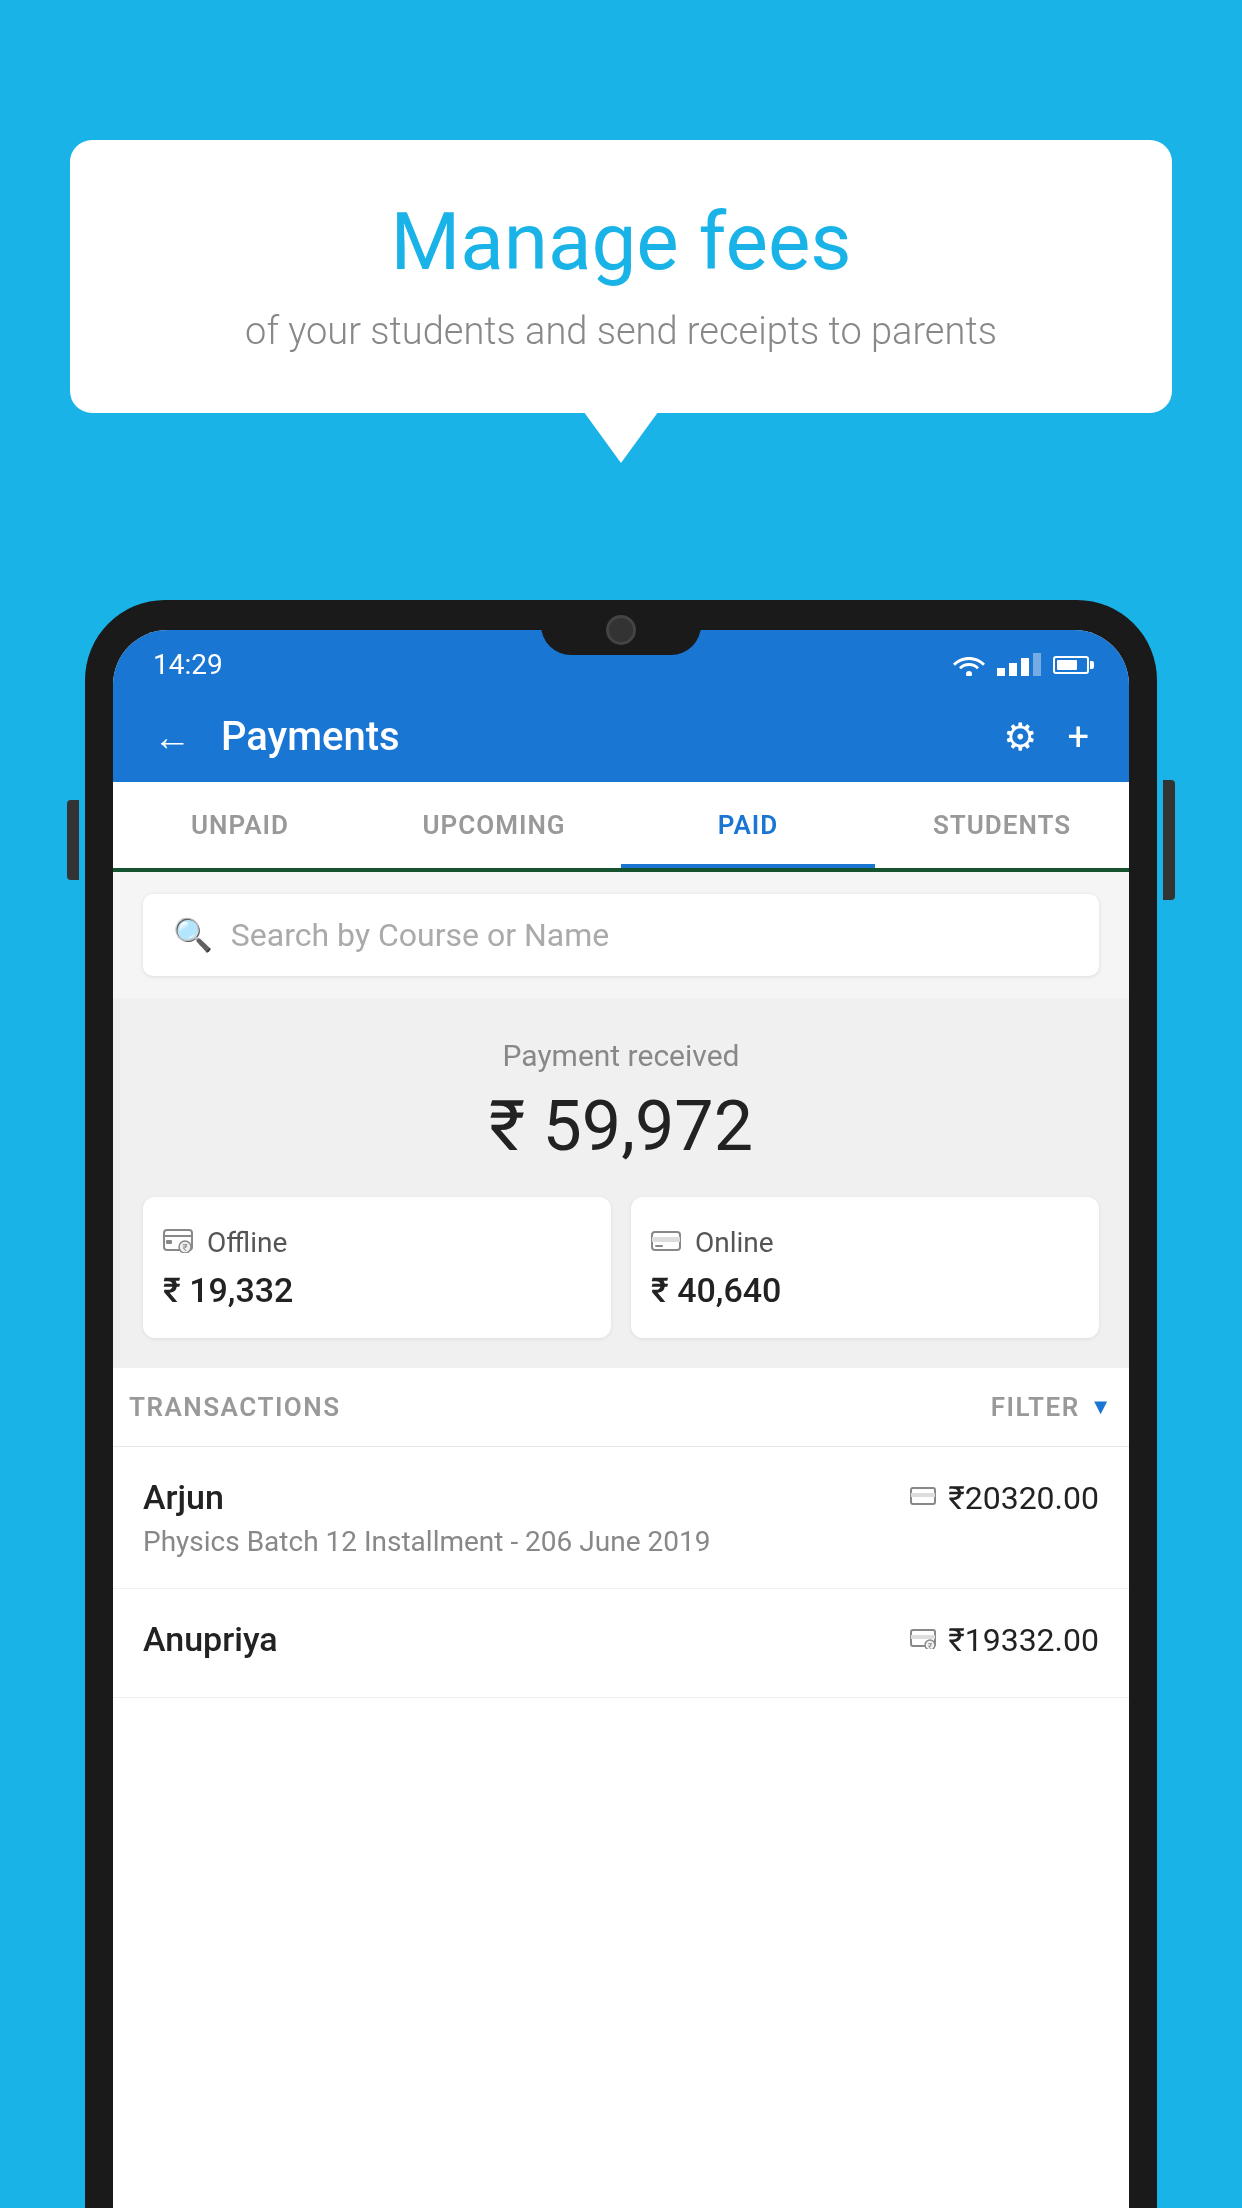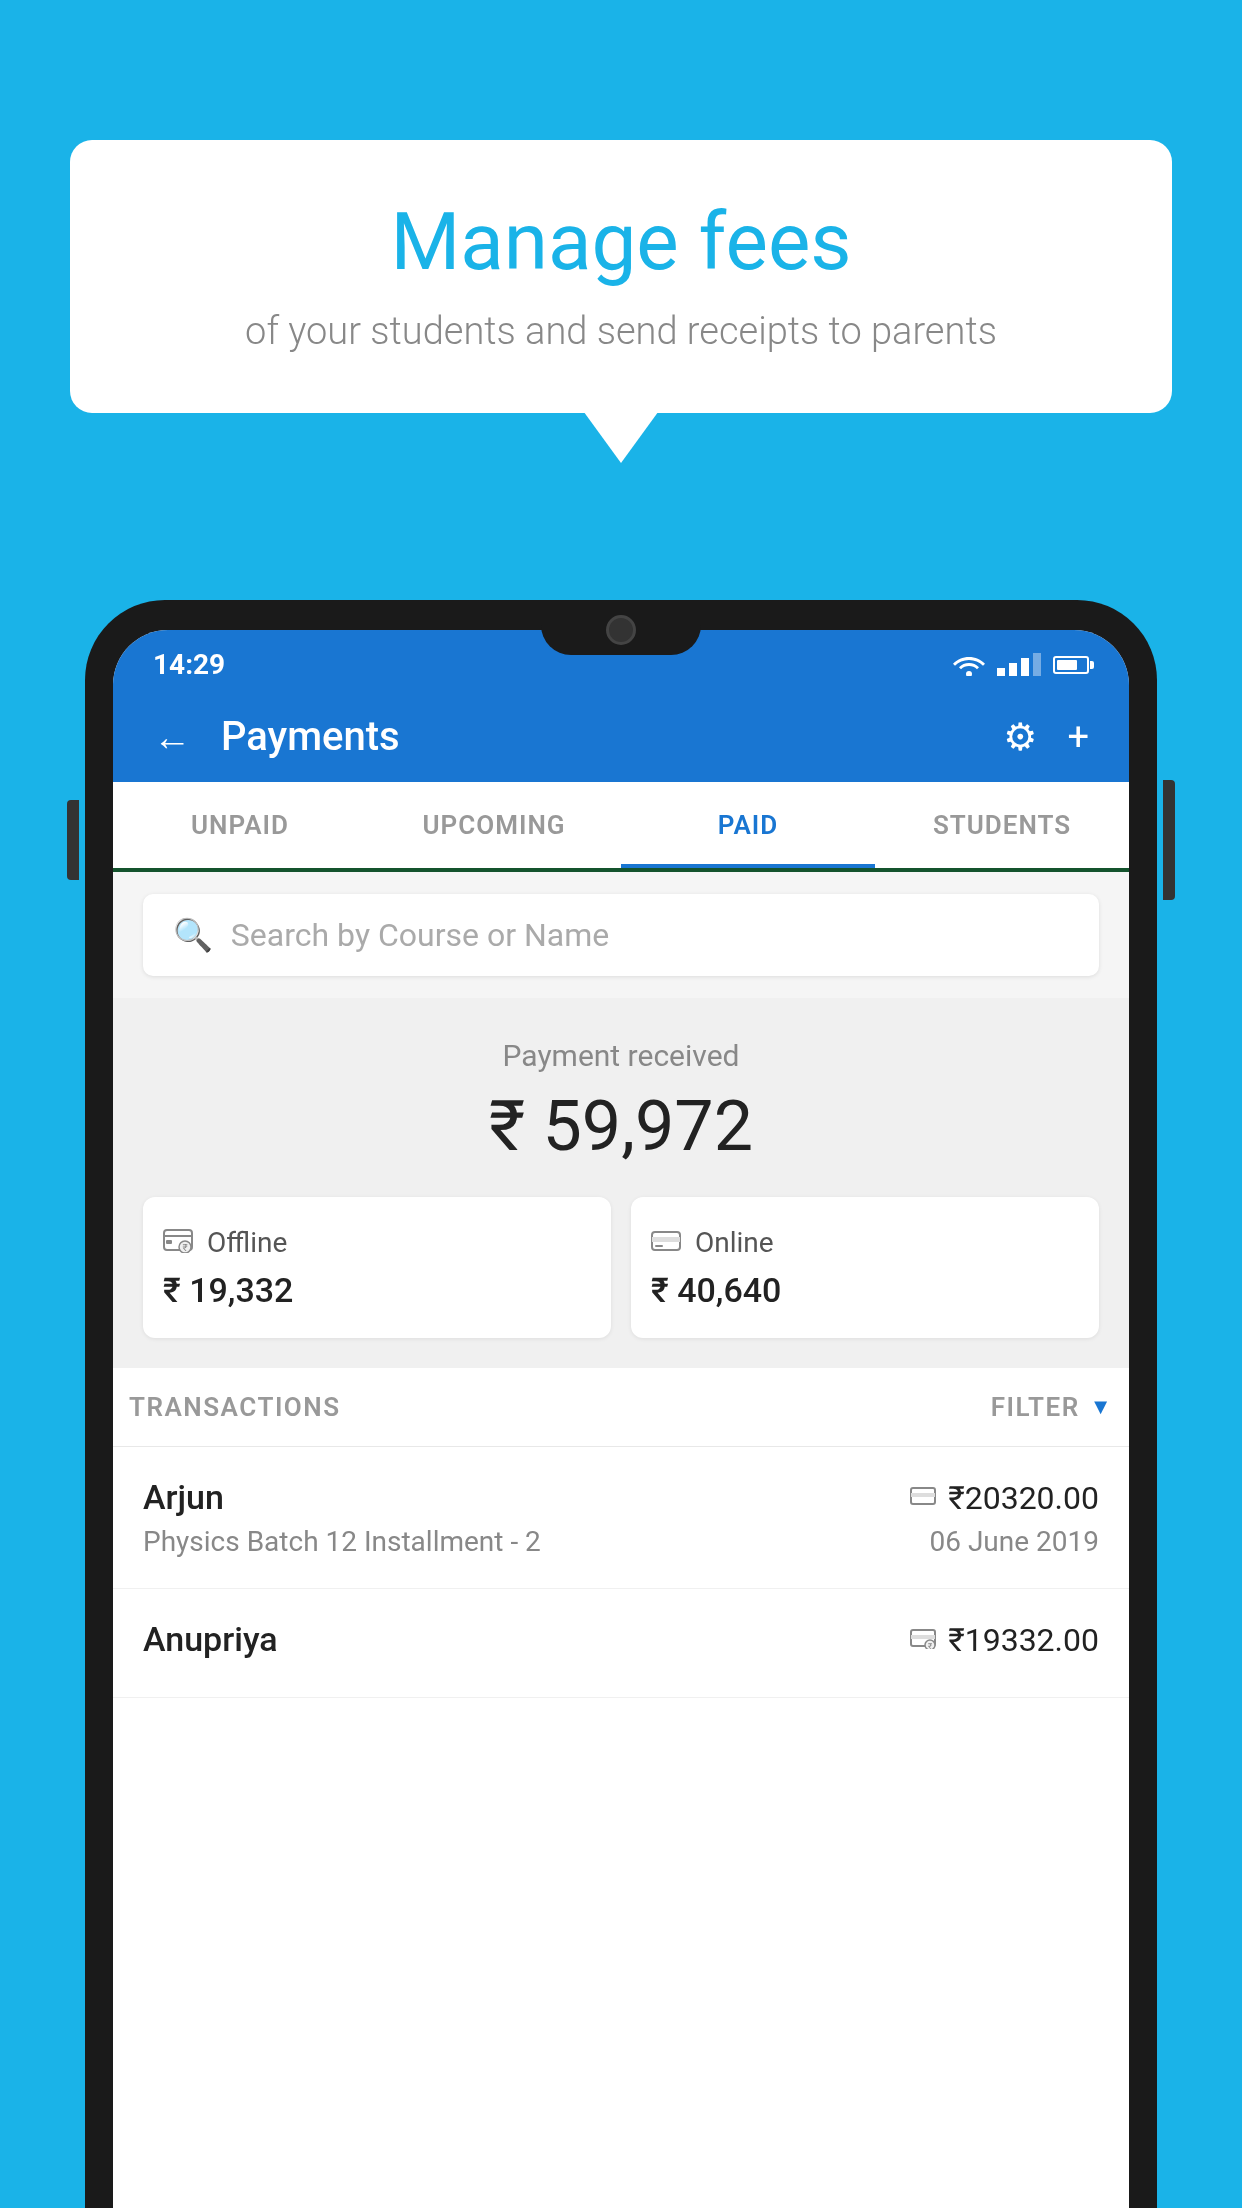--- a/index.html
+++ b/index.html
@@ -107,21 +107,21 @@
       padding: 18px 40px 10px 40px;
       display: flex;
       justify-content: space-between;
       align-items: center;
       flex-shrink: 0;
     }
 
     .status-bar .time {
       color: white;
       font-size: 28px;
-      font-weight: 700;
+      font-weight: 400;
     }
 
     .status-icons {
       display: flex;
       align-items: center;
       gap: 12px;
     }
 
     .signal-bars {
       display: flex;
@@ -392,21 +392,20 @@
       font-size: 26px;
     }
 
     .transaction-amount {
       font-size: 32px;
       color: #222;
     }
 
     .transaction-bottom {
       display: flex;
-      justify-content: space-between;
       align-items: center;
     }
 
     .transaction-course {
       font-size: 28px;
       color: #888;
     }
 
     .transaction-date {
       font-size: 28px;

